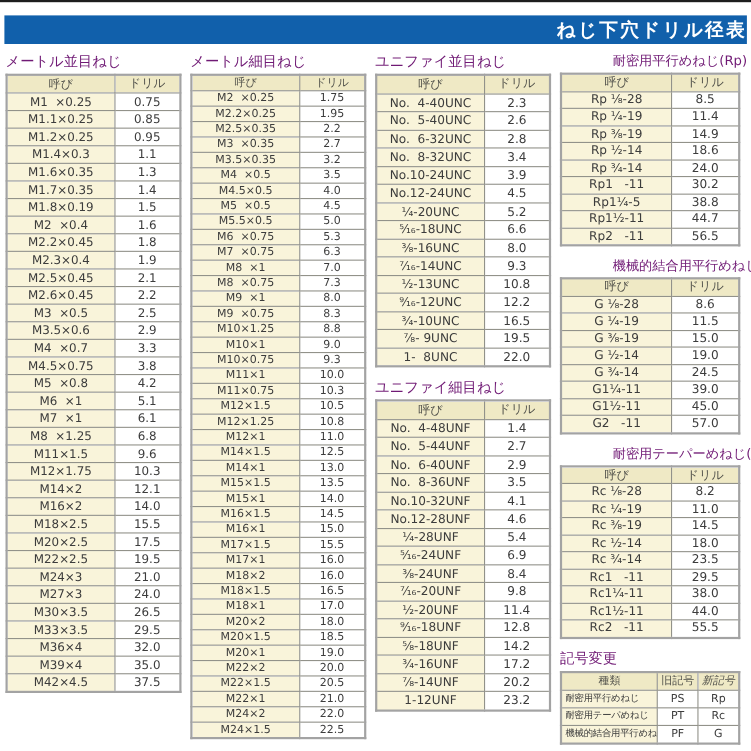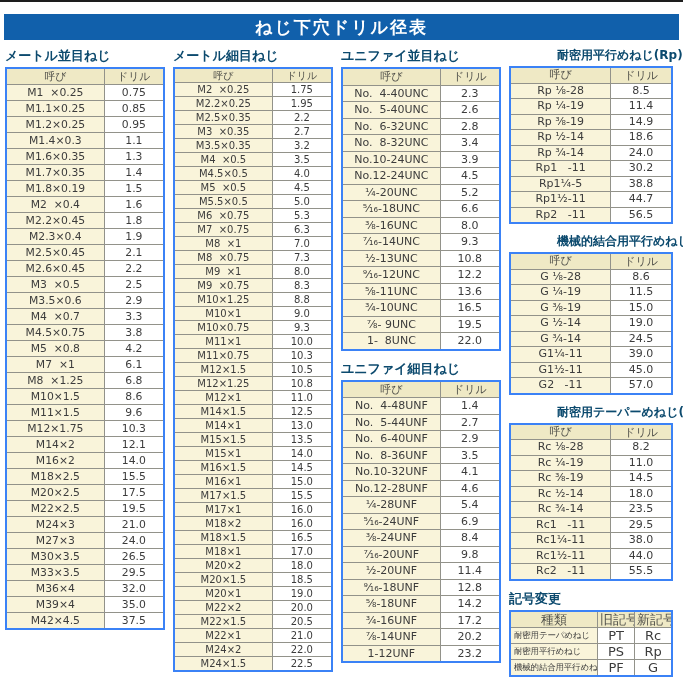--- a/index.html
+++ b/index.html
@@ -1,46 +1,46 @@
 <!DOCTYPE html>
 <html><head>
 <meta charset="utf-8">
 <style>
   html,body{margin:0;padding:0;background:#ffffff;}
   body{width:683px;height:683px;overflow:hidden;
        font-family:"DejaVu Sans","Liberation Sans",sans-serif;color:#3c3c3c;}
   .top-rule{height:2px;background:#1d1d1d;}
   .title-bar{margin:12px 4px 7px 4px;height:26px;background:#1160ab;
-             display:flex;align-items:center;justify-content:center;}
+             display:flex;align-items:center;justify-content:flex-end;}
   .title-bar span{color:#ffffff;font-weight:bold;font-size:17px;letter-spacing:2px;}
   .cols{display:flex;gap:8px;padding:0 5px;align-items:flex-start;}
   .col{flex:0 0 160px;width:160px;}
   .col-wide{flex:0 0 164px;width:164px;}
-  .sec-title{font-weight:bold;font-size:13px;color:#0c4a6e;margin:0 0 2px 0;white-space:nowrap;}
+  .sec-title{font-weight:normal;font-size:13px;color:#701a75;margin:0 0 2px 0;white-space:nowrap;}
   .sec-title.sm{font-size:12px;padding-left:48px;}
   .gap{margin-top:9px;}
   table{border-collapse:collapse;width:100%;table-layout:fixed;}
-  .t{border:2px solid #3b82f6;}
+  .t{border:2px solid #a3a3a3;}
   th,td{border:1px solid #92928a;padding:0 2px;text-align:center;
         white-space:pre;overflow:hidden;}
   th{background:#efe9c5;color:#50504a;font-weight:normal;}
   td:first-child{background:#f9f4da;}
   td:last-child{background:#ffffff;}
   .sym td:last-child{background:#ffffff;}
   .sym td:nth-child(2){background:#ffffff;}
   
   .rows36 th,.rows36 td{height:15px;line-height:15px;font-size:10.8px;}
   .rows42 th,.rows42 td{height:13px;line-height:13px;font-size:10px;}
   .rows16 th,.rows16 td{height:15.5px;line-height:15.5px;font-size:11px;}
   .rows9  th,.rows9  td{height:14.5px;line-height:14.5px;font-size:11px;}
   .name-col{width:63%;}
   .drill-col{width:37%;font-family:Liberation Serif, serif;}
-  .sym th,.sym td{height:15px;line-height:15px;font-size:13px;}
+  .sym th,.sym td{height:15px;line-height:15px;font-size:10px;}
   .sym td:first-child{font-size:8.5px;text-align:left;padding-left:3px;letter-spacing:-0.2px;}
-  .sym .c1{width:56%;} .sym .c2{width:22%;} .sym .c3{width:22%;}
+  .sym .c1{width:56%;} .sym .c2{width:22%;} .sym .c3{width:22%;font-style:italic;}
 </style>
 </head>
 <body>
 
 <div>
   <div class="top-rule"></div>
 
   <div class="title-bar">
     <span>ねじ下穴ドリル径表</span>
   </div>
@@ -119,30 +119,30 @@
             </tr>
             <tr>
               <td>M4.5×0.75</td>
               <td>3.8</td>
             </tr>
             <tr>
               <td>M5  ×0.8</td>
               <td>4.2</td>
             </tr>
             <tr>
+              <td>M6  ×1</td>
+              <td>5.1</td>
+            </tr>
+            <tr>
               <td>M7  ×1</td>
               <td>6.1</td>
             </tr>
             <tr>
               <td>M8  ×1.25</td>
               <td>6.8</td>
-            </tr>
-            <tr>
-              <td>M10×1.5</td>
-              <td>8.6</td>
             </tr>
             <tr>
               <td>M11×1.5</td>
               <td>9.6</td>
             </tr>
             <tr>
               <td>M12×1.75</td>
               <td>10.3</td>
             </tr>
             <tr>
@@ -429,24 +429,20 @@
               <td>⁷⁄₁₆-14UNC</td>
               <td>9.3</td>
             </tr>
             <tr>
               <td>¹⁄₂-13UNC</td>
               <td>10.8</td>
             </tr>
             <tr>
               <td>⁹⁄₁₆-12UNC</td>
               <td>12.2</td>
-            </tr>
-            <tr>
-              <td>⁵⁄₈-11UNC</td>
-              <td>13.6</td>
             </tr>
             <tr>
               <td>³⁄₄-10UNC</td>
               <td>16.5</td>
             </tr>
             <tr>
               <td>⁷⁄₈- 9UNC</td>
               <td>19.5</td>
             </tr>
             <tr>
@@ -678,30 +674,30 @@
       <table class="t sym">
         <thead>
             <tr>
           <th class="c1">種類</th>
           <th class="c2">旧記号</th>
           <th class="c3">新記号</th>
         </tr>
           </thead>
         <tbody>
             <tr>
+              <td>耐密用平行めねじ</td>
+              <td>PS</td>
+              <td>Rp</td>
+            </tr>
+            <tr>
               <td>耐密用テーパめねじ</td>
               <td>PT</td>
               <td>Rc</td>
             </tr>
             <tr>
-              <td>耐密用平行めねじ</td>
-              <td>PS</td>
-              <td>Rp</td>
-            </tr>
-            <tr>
               <td>機械的結合用平行めねじ</td>
               <td>PF</td>
               <td>G</td>
             </tr>
           </tbody>
       </table>
     </div>
 
   </div>
 </div>

